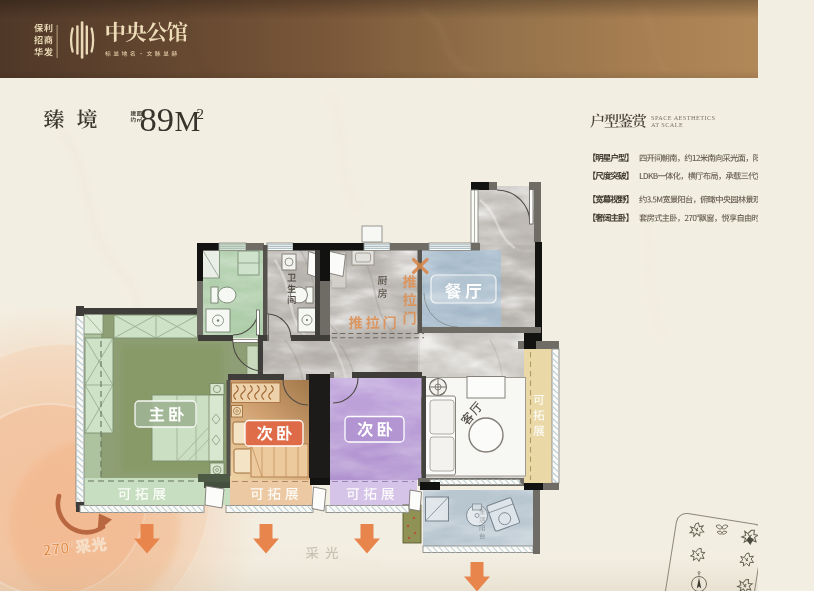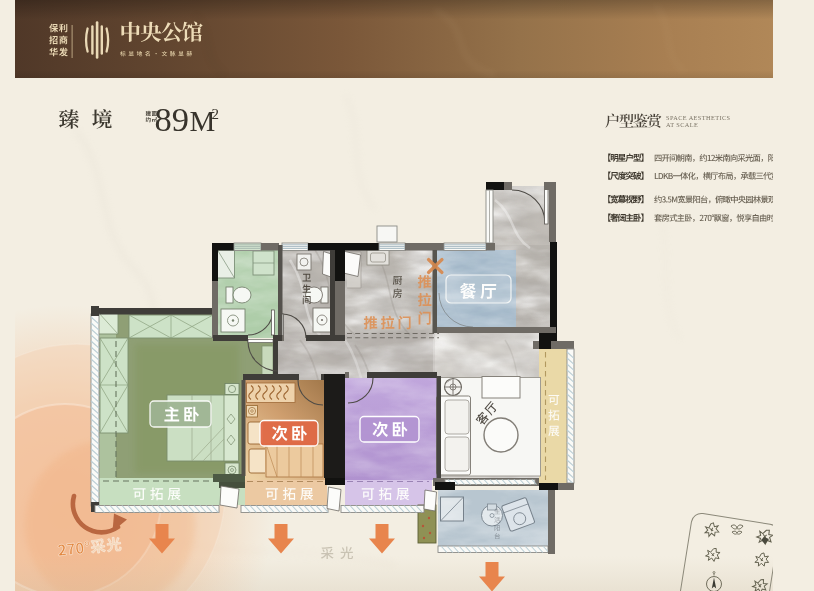--- a/index.html
+++ b/index.html
@@ -1,15 +1,15 @@
 <!DOCTYPE html>
 <html><head><meta charset="utf-8">
 <style>
 html,body{margin:0;padding:0;background:#f3eee2;}
-#page{position:relative;width:758px;height:591px;overflow:hidden;font-family:"Liberation Sans",sans-serif;padding-left:15px;}
+#page{position:relative;width:758px;height:591px;overflow:hidden;font-family:"Liberation Sans",sans-serif;}
 </style></head>
 <body>
 
 <div id="page">
 <svg width="814" height="591" viewBox="0 0 814 591">
 
 <defs>
 <linearGradient id="banner" x1="0" y1="0" x2="1" y2="0">
  <stop offset="0" stop-color="#503828"></stop>
           <stop offset="0.18" stop-color="#61452f"></stop>

